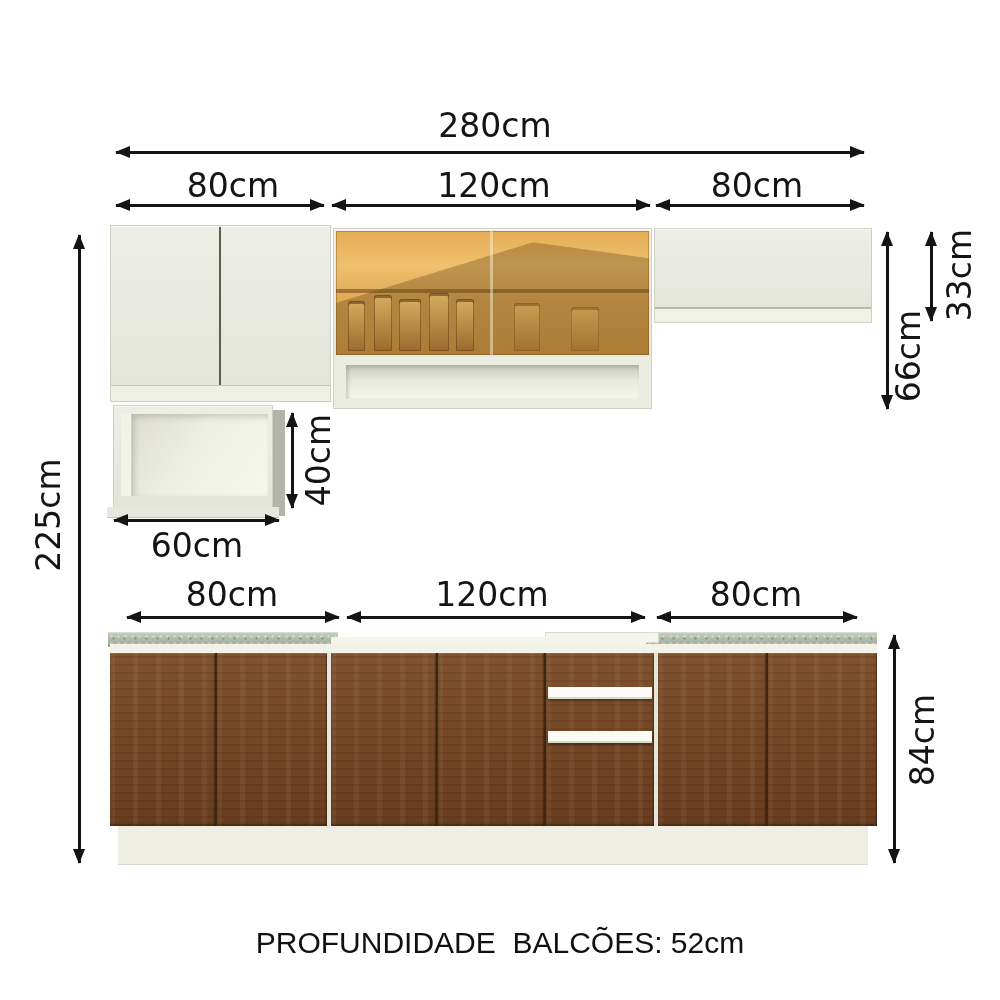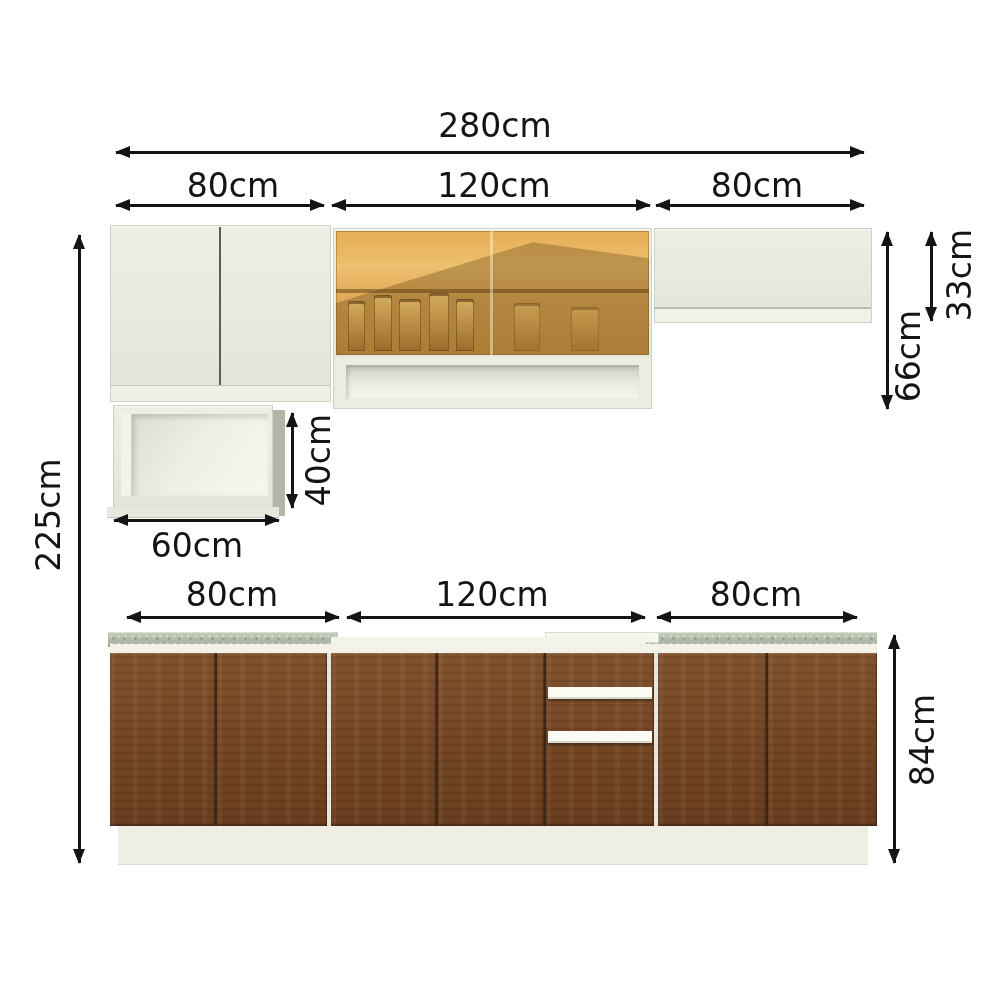--- a/index.html
+++ b/index.html
@@ -133,14 +133,15 @@
     <div style="position:absolute;left:544px;top:0;width:4px;height:173px;background:#e6e7dc;"></div>
     <div class="wood" style="position:absolute;left:548px;top:0;width:108px;height:173px;"></div>
     <div class="wood" style="position:absolute;left:658px;top:0;width:109px;height:173px;"></div>
   </div>
 
   <div style="position:absolute;left:118px;top:791px;width:750px;height:38px;background:#eeeee5;border-bottom:1px solid #dadbce;"></div>
 
   <div class="arrow-v" style="left:893px;top:600px;height:228px;"></div>
   <div class="dim-label vlabel" style="left:922px;top:705px;">84cm</div>
 
+  <div class="footer-line" style="top:893px;">PROFUNDIDADE  BALCÕES: 52cm</div>
 
 </div>
 
 </body></html>

